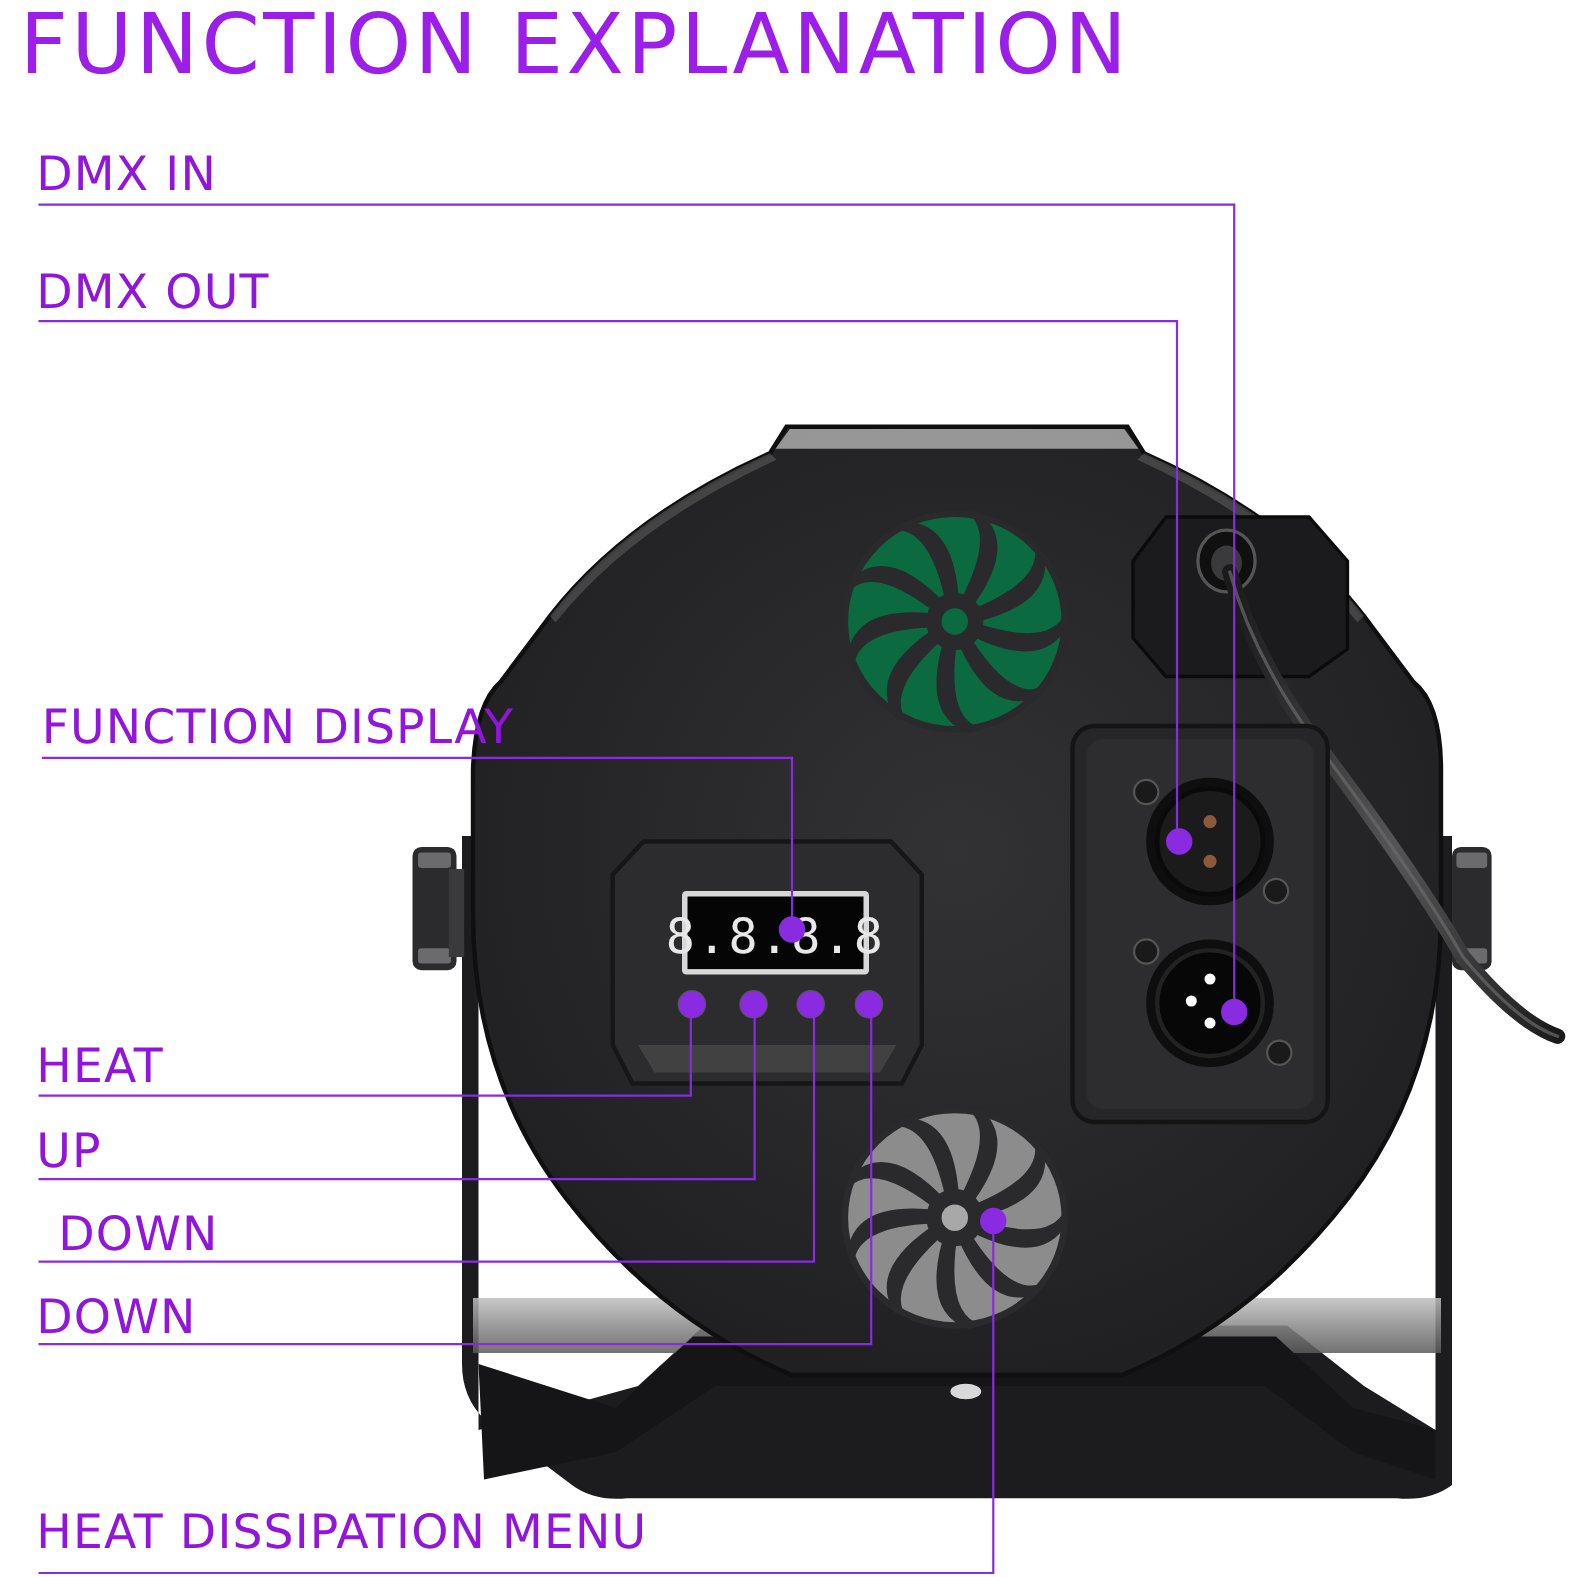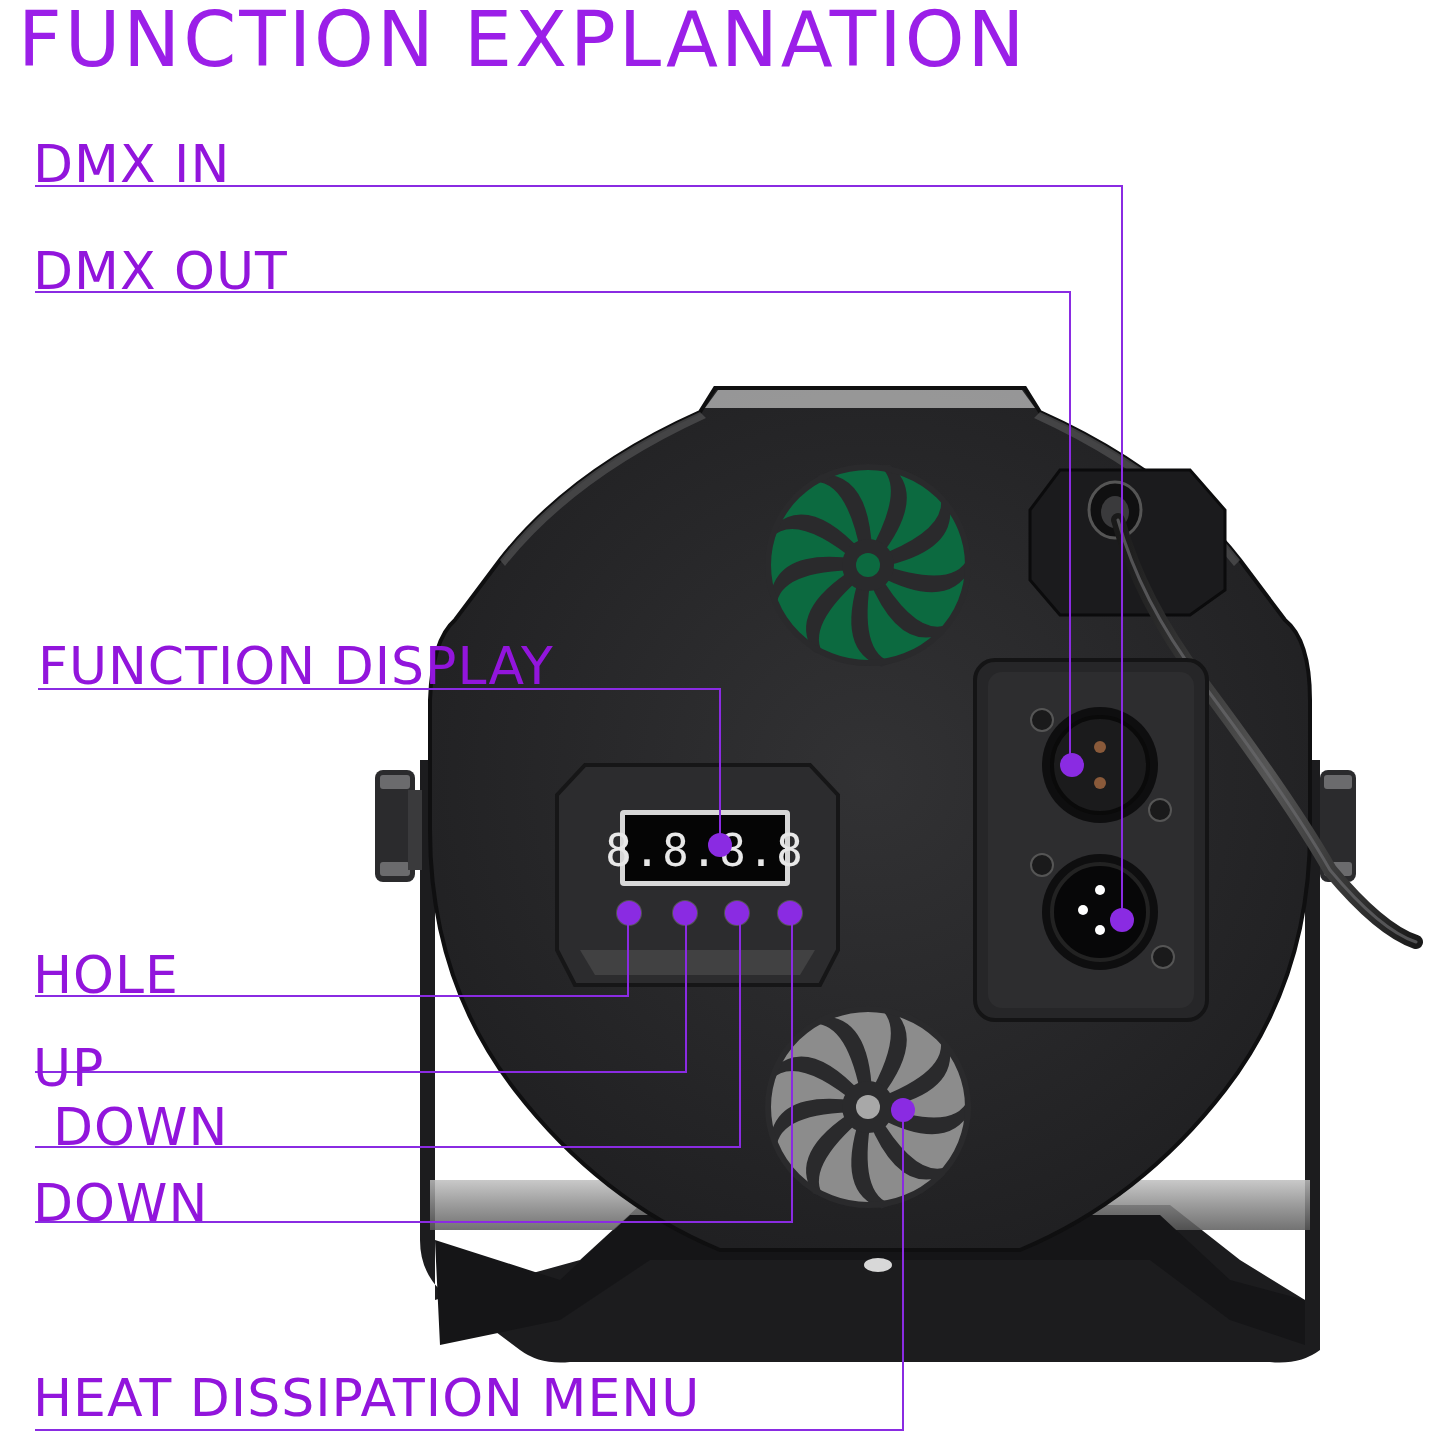--- a/index.html
+++ b/index.html
@@ -1,18 +1,18 @@
 <!DOCTYPE html>
 <html><head>
 <meta charset="utf-8">
 <style>
   html,body{margin:0;padding:0;background:#ffffff;}
   body{width:1434px;height:1434px;position:relative;overflow:hidden;font-family:"DejaVu Sans","Liberation Sans",sans-serif;}
   .title{position:absolute;left:18px;top:-6px;font-size:76px;font-weight:400;color:#9b1fe8;letter-spacing:3px;white-space:nowrap;line-height:1.2;}
-  .label{position:absolute;font-size:52px;color:#9215dc;white-space:nowrap;line-height:1;letter-spacing:1px;}
+  .label{position:absolute;font-size:43px;color:#9215dc;white-space:nowrap;line-height:1;letter-spacing:1px;}
   #product{position:absolute;left:0;top:0;}
   #leaders{position:absolute;left:0;top:0;pointer-events:none;}
 </style>
 </head>
 <body>
 
 <div class="title">FUNCTION EXPLANATION</div>
 
 <svg id="product" width="1434" height="1434" viewBox="0 0 1434 1434">
   <defs>
@@ -183,17 +183,17 @@
     <circle cx="685" cy="913" r="12"></circle>
     <circle cx="737" cy="913" r="12"></circle>
     <circle cx="790" cy="913" r="12"></circle>
     <circle cx="903" cy="1110" r="12"></circle>
   </g>
 </svg>
 
 <div class="label" style="left:33px;top:138px;">DMX IN</div>
 <div class="label" style="left:33px;top:245px;">DMX OUT</div>
 <div class="label" style="left:38px;top:640px;">FUNCTION DISPLAY</div>
-<div class="label" style="left:33px;top:949px;">HOLE</div>
-<div class="label" style="left:33px;top:1026px;margin-top:16px;">UP</div>
+<div class="label" style="left:33px;top:949px;">HEAT</div>
+<div class="label" style="left:33px;top:1026px;">UP</div>
 <div class="label" style="left:33px;top:1101px;margin-left:20px;">DOWN</div>
 <div class="label" style="left:33px;top:1177px;">DOWN</div>
 <div class="label" style="left:33px;top:1372px;">HEAT DISSIPATION MENU</div>
 
 </body></html>

